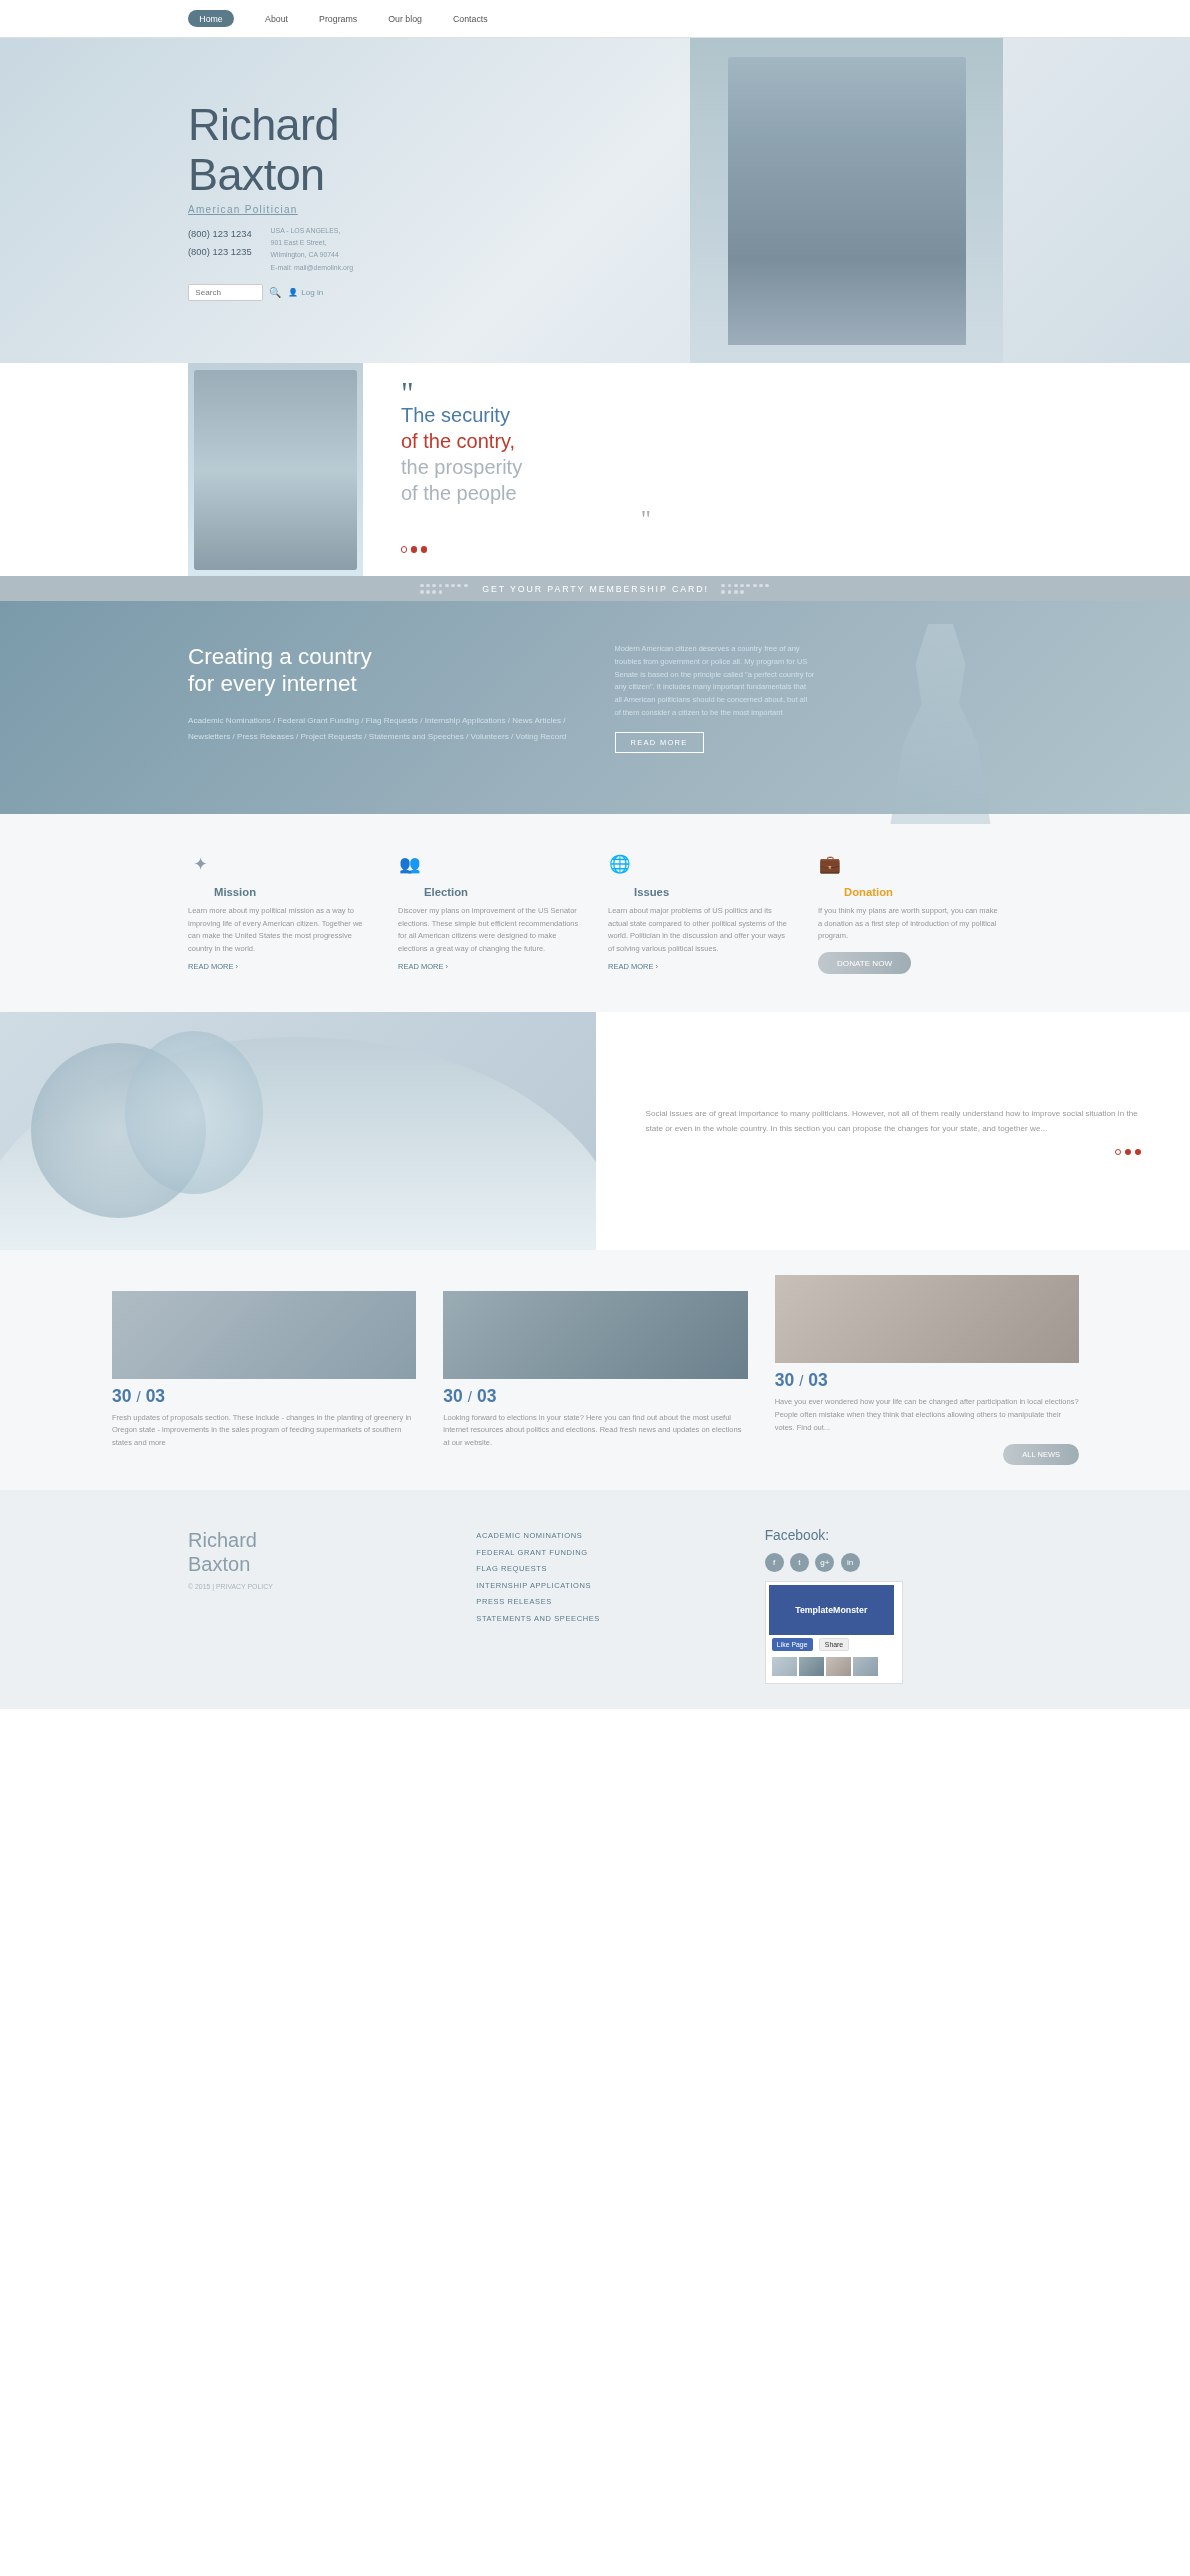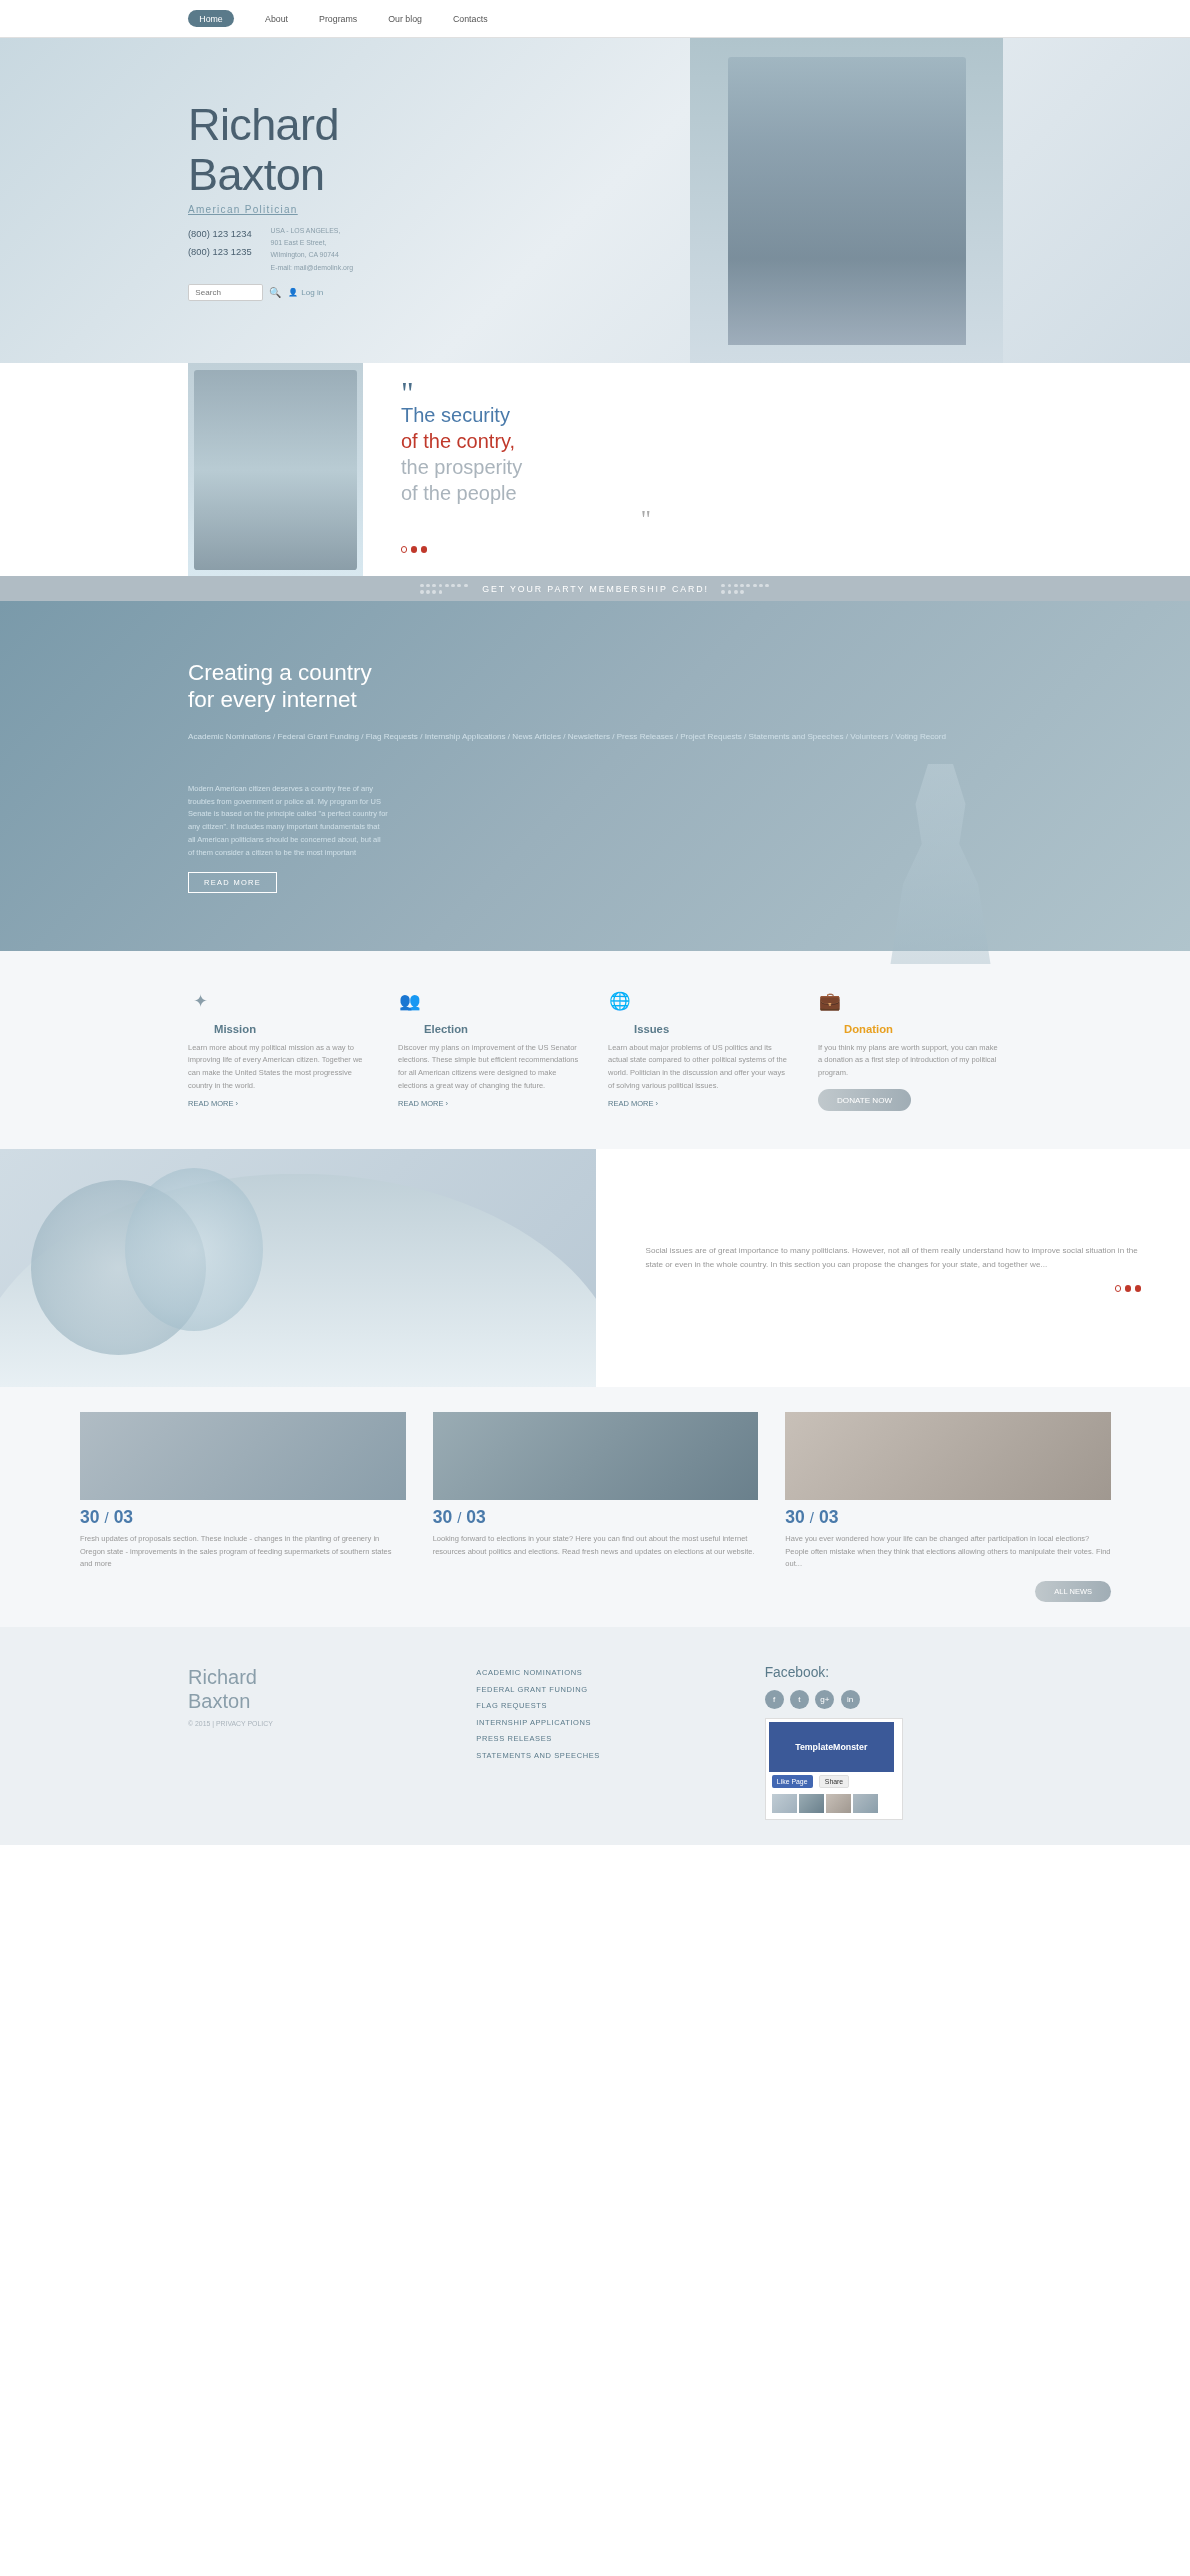--- a/index.html
+++ b/index.html
@@ -123,26 +123,25 @@
       display: flex; align-items: center; justify-content: center; gap: 12.5px;
     }
     .membership-dots-pattern {
       display: flex; gap: 2.5px; flex-wrap: wrap; width: 50px;
     }
     .mdot { width: 3.8px; height: 3.8px; border-radius: 50%; background: rgba(255,255,255,0.5); }
 
     
     .citizen-section {
       background: linear-gradient(135deg, #7a9aaa 0%, #9ab0bc 50%, #b0c4cc 100%);
-      padding: 58px 188px;
+      padding: 42px 188px;
       display: flex;
       gap: 38px;
       min-height: 213px;
       position: relative;
-      flex-direction: column;
     }
     .citizen-left { flex: 1; }
     .citizen-title {
       font-size: 22.5px;
       color: #fff;
       font-weight: 400;
       line-height: 1.2;
       margin-bottom: 15.6px;
     }
     .citizen-links { font-size: 8.1px; color: #d0e0e8; line-height: 2; }
@@ -235,23 +234,24 @@
       font-weight: 300;
       line-height: 1.2;
       margin-bottom: 12.5px;
     }
     .social-body { font-size: 8.1px; color: #999; line-height: 1.8; }
     .social-dots { margin-top: 12.5px; display: flex; gap: 3.8px; justify-content: flex-end; }
 
     
     .news-section {
       background: #f5f7f9;
-      padding: 25px 80px;
+      padding: 25px 112px;
       display: flex;
       gap: 27px;
+      align-items: center;
     }
     .news-card { flex: 1; }
     .news-img {
       height: 88px;
       background: linear-gradient(135deg, #c0ccd4 0%, #a0b0bc 100%);
       margin-bottom: 9.4px;
     }
     .news-date {
       display: flex;
       gap: 5px;

